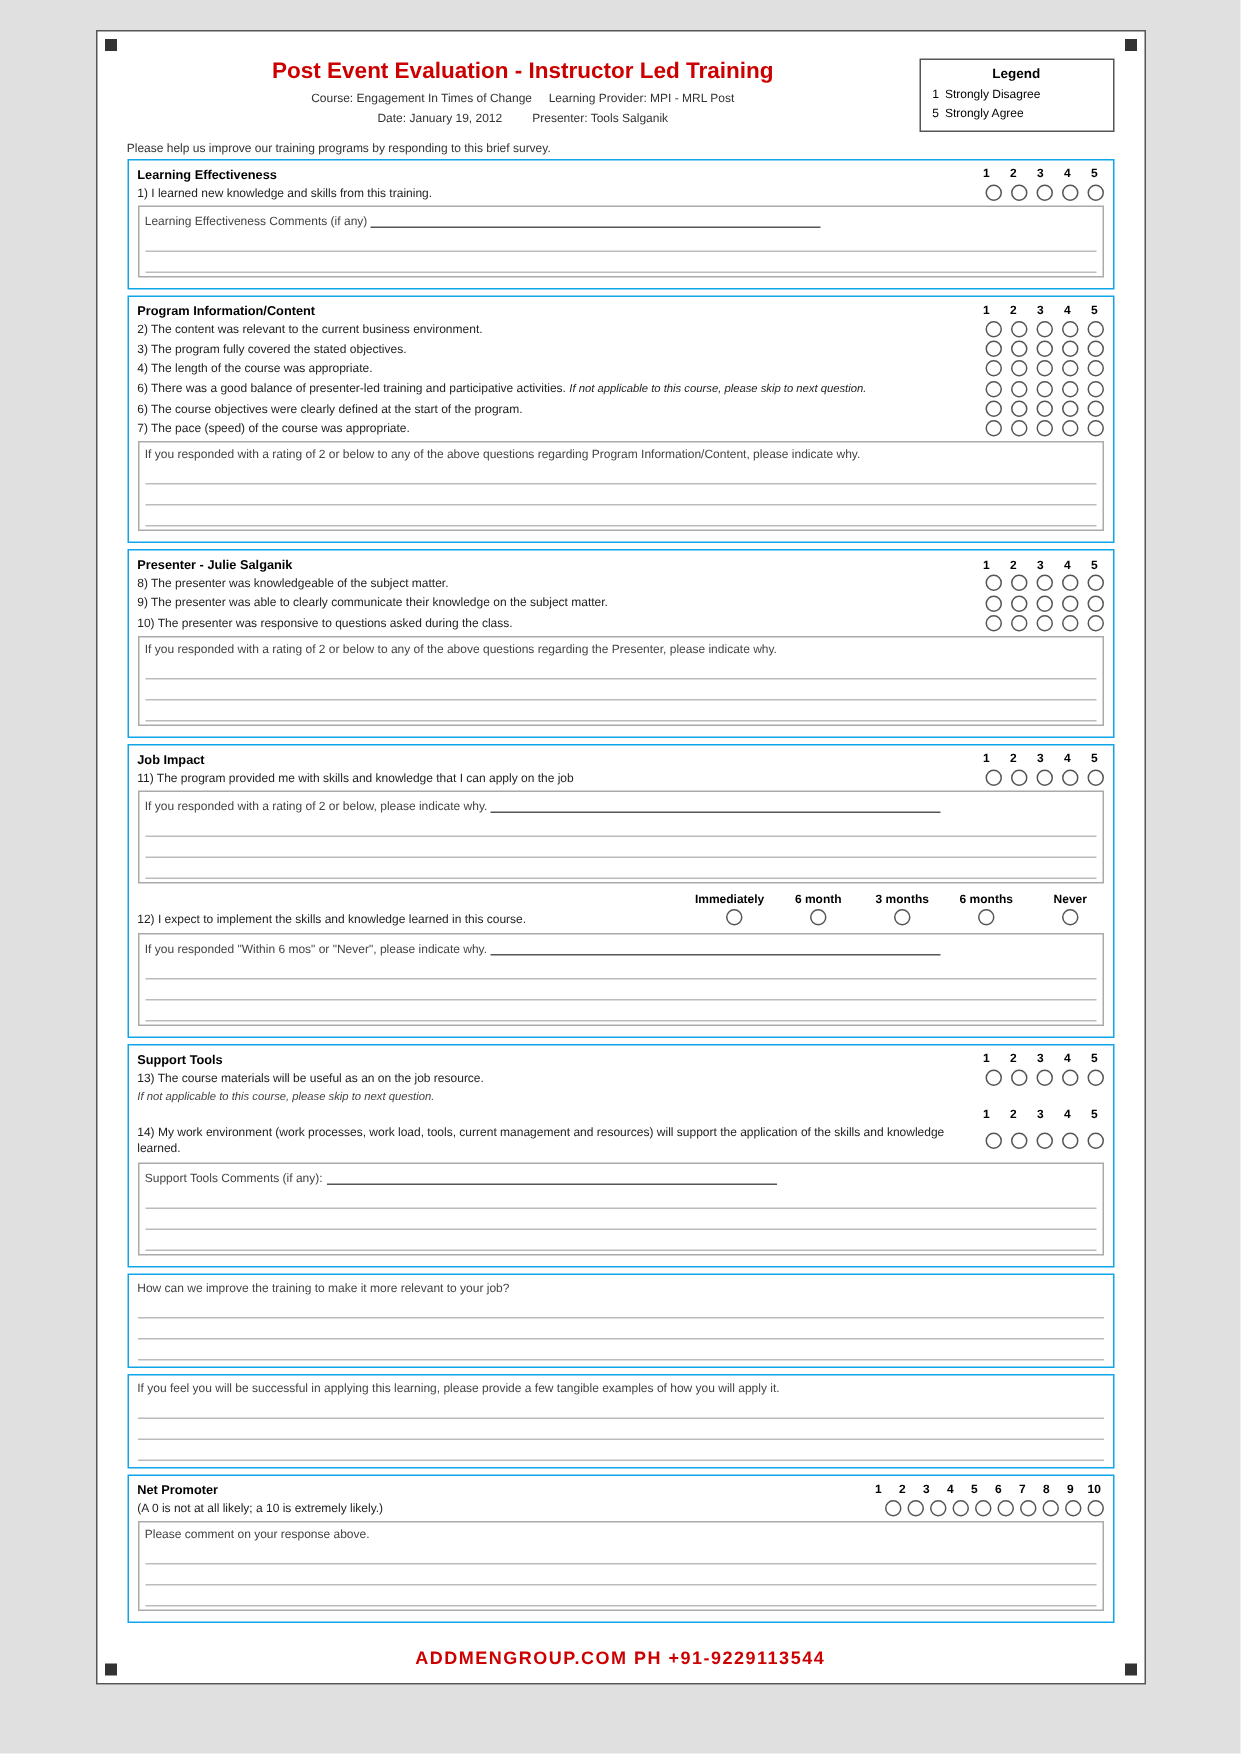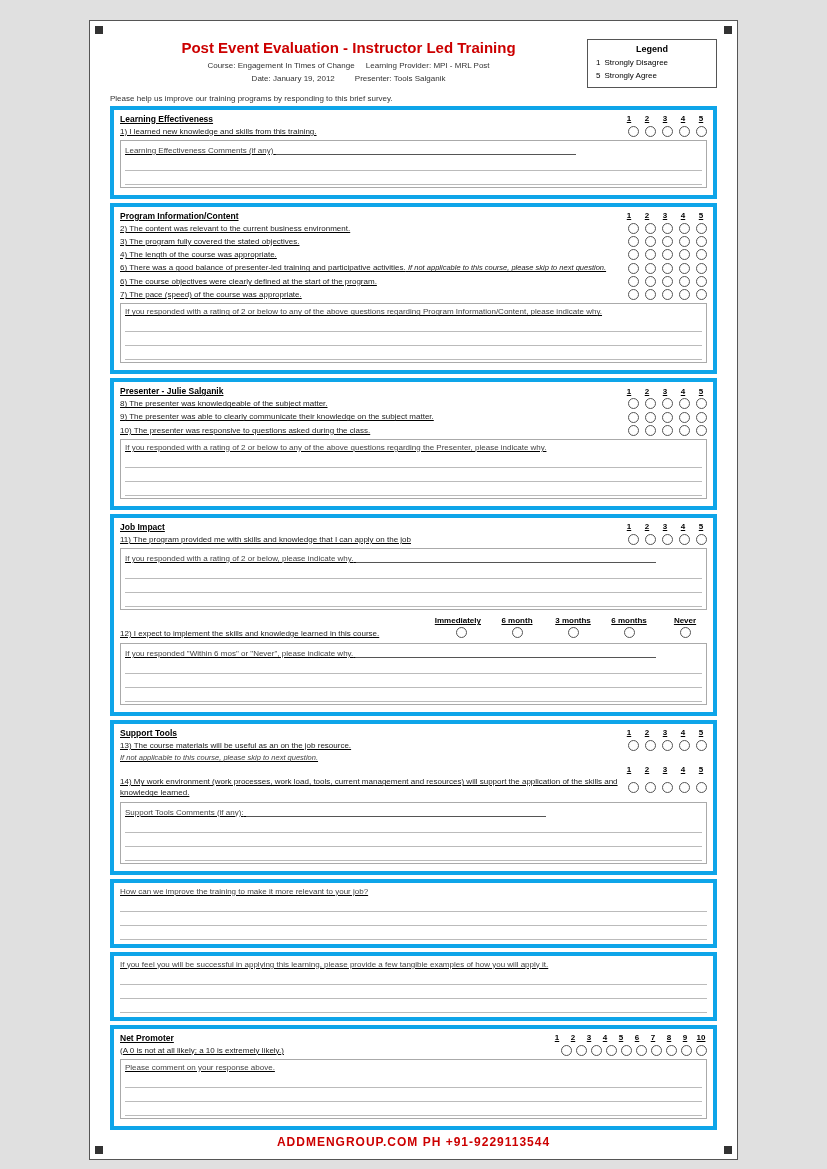--- a/index.html
+++ b/index.html
@@ -6,21 +6,21 @@
     body {
       font-family: Arial, sans-serif;
       font-size: 9px;
       background: #e0e0e0;
       display: flex;
       justify-content: center;
       align-items: flex-start;
       padding: 20px;
     }
     .page {
-      width: 649px;
+      width: 700px;
       background: #fff;
       border: 1px solid #555;
       padding: 18px 20px 10px 20px;
       position: relative;
     }
     .corner {
       position: absolute;
       width: 8px;
       height: 8px;
       background: #333;
@@ -66,24 +66,23 @@
     }
     .legend-item {
       display: flex;
       align-items: center;
       gap: 4px;
       line-height: 1.6;
     }
 
     
     .section {
-      border: 4px solid #0ea5e9;
+      border: 1px solid #0ea5e9;
       margin-bottom: 4px;
       padding: 4px 6px;
-      text-decoration: underline;
     }
     .section-header {
       display: flex;
       justify-content: space-between;
       align-items: center;
       margin-bottom: 2px;
     }
     .section-title {
       font-size: 8.5px;
       font-weight: bold;
@@ -184,21 +183,21 @@
     
     .np-circles {
       display: flex;
       gap: 4px;
       justify-content: flex-end;
     }
 
     
     .footer {
       text-align: center;
-      margin-top: 5px;
+      margin-top: 16px;
       font-size: 12px;
       font-weight: bold;
       color: #cc0000;
       letter-spacing: 1px;
     }
 
     
     .italic-note {
       font-style: italic;
       font-size: 7.5px;

